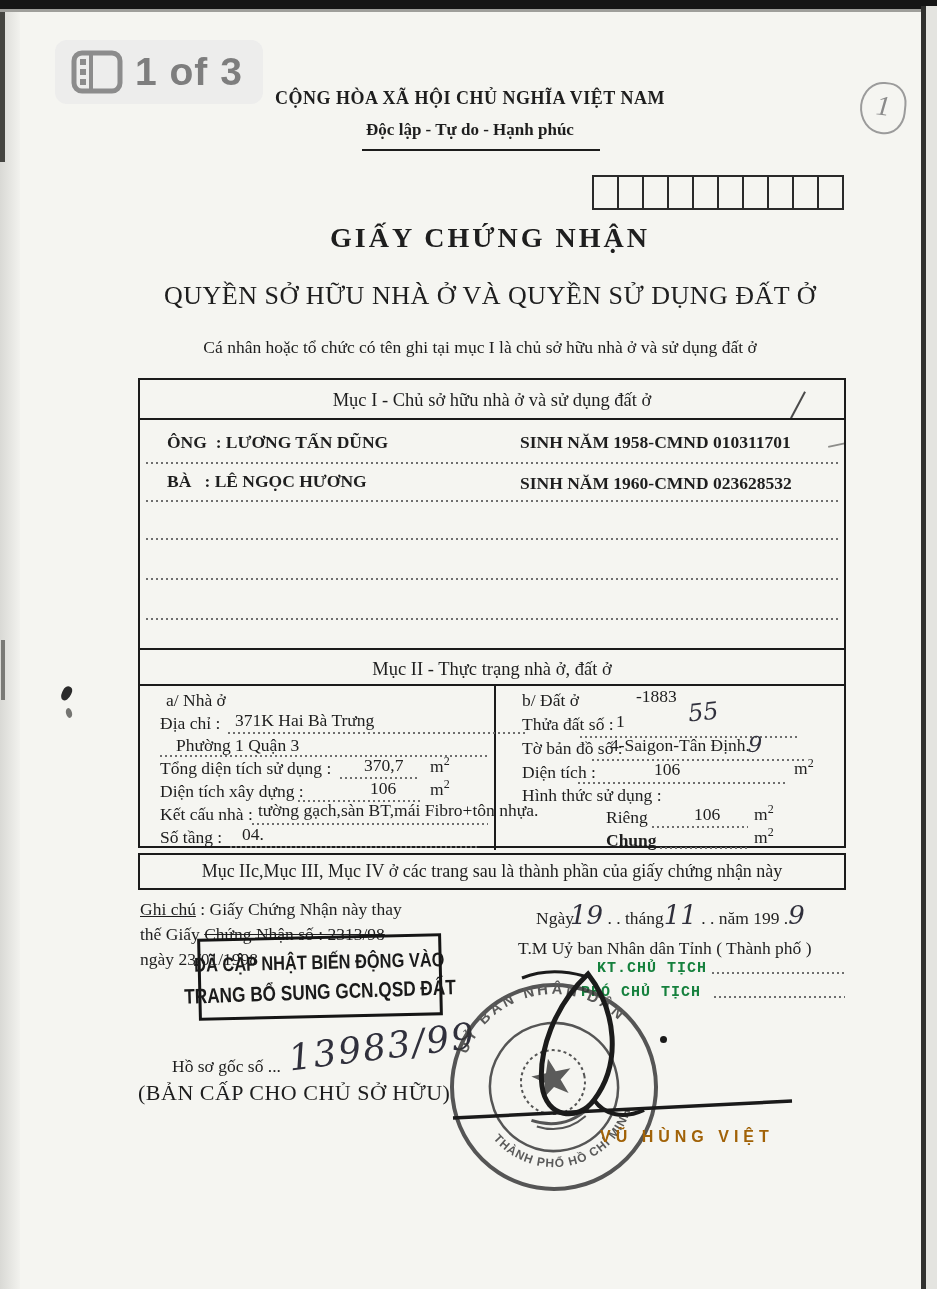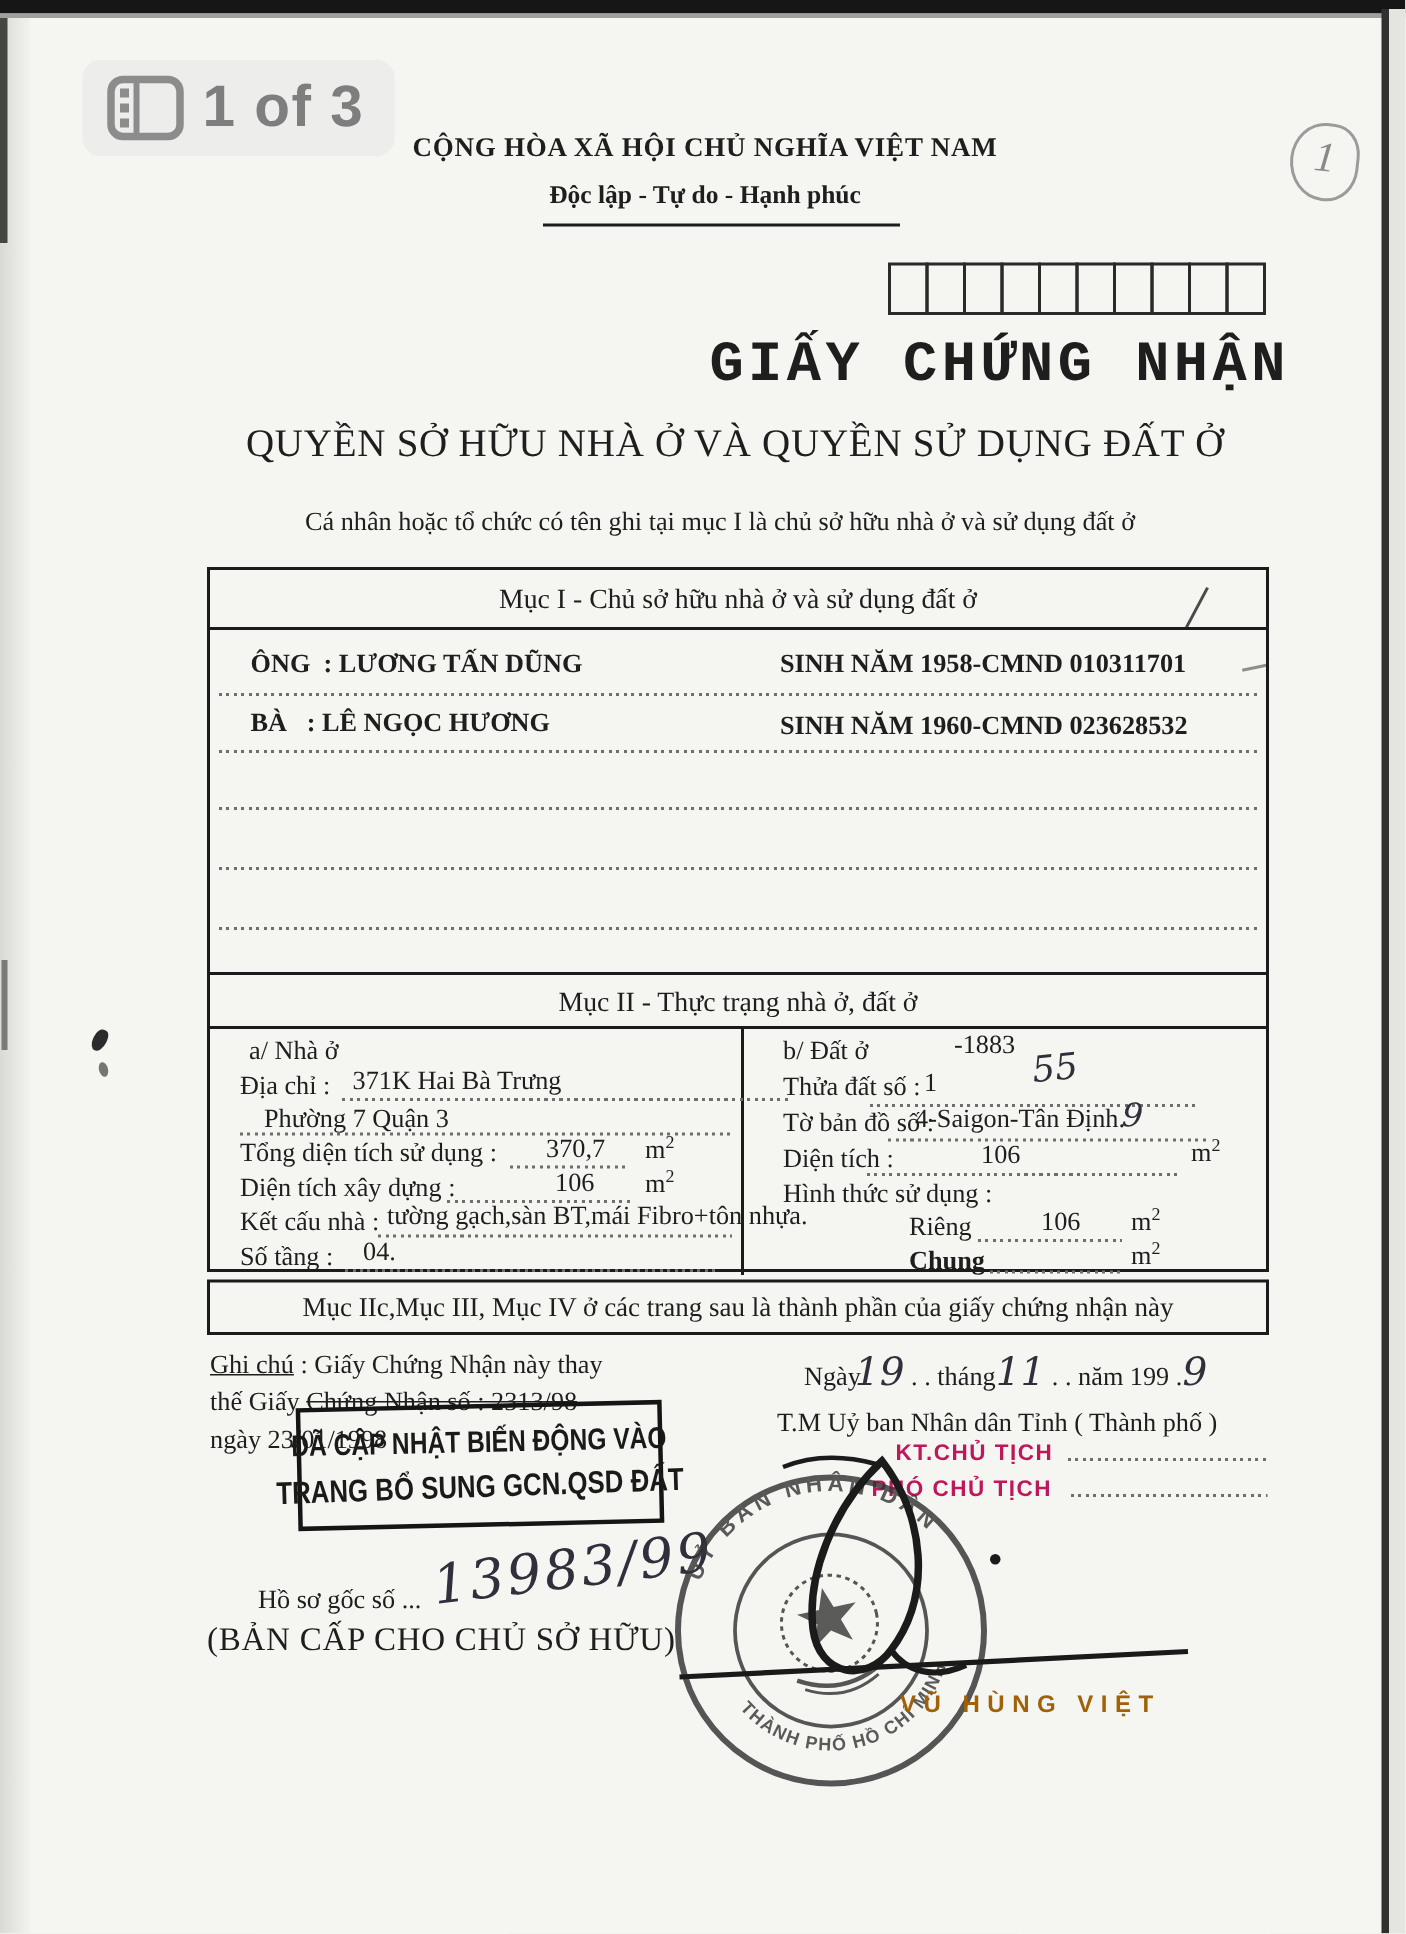--- a/index.html
+++ b/index.html
@@ -31,21 +31,21 @@
         font-style:italic;font-size:28px;text-align:center;line-height:44px;}
 
   
   .h-national{left:110px;top:88px;width:720px;text-align:center;font-size:18px;font-weight:bold;letter-spacing:.5px;}
   .h-motto{left:110px;top:120px;width:720px;text-align:center;font-size:17px;font-weight:bold;}
   .h-underline{left:362px;top:149px;width:238px;height:2px;background:#1c1c1c;}
 
   .serial-row{left:594px;top:175px;display:flex;}
   .serial-cell{width:23px;height:31px;border:2px solid #2a2a2a;margin-left:-2px;background:transparent;}
 
-  .title-main{left:120px;top:222px;width:740px;text-align:right;font-size:38px;font-weight:bold;letter-spacing:3px;font-family:Liberation Mono, monospace;}
+  .title-main{left:120px;top:222px;width:740px;text-align:center;font-size:28px;font-weight:bold;letter-spacing:3px;}
   .title-sub{left:90px;top:281px;width:800px;text-align:center;font-size:26px;letter-spacing:.5px;}
   .intro{left:120px;top:337px;width:720px;text-align:center;font-size:17.5px;}
 
   
   .tbl{left:138px;top:378px;width:708px;height:470px;border:2.3px solid #1b1b1b;box-sizing:border-box;}
   .tbl .band1{position:absolute;left:0;top:0;width:100%;height:40px;line-height:40px;text-align:center;
         font-size:18.5px;border-bottom:2.3px solid #1b1b1b;box-sizing:border-box;}
   .tbl .band2{position:absolute;left:0;top:268px;width:100%;height:38px;line-height:38px;text-align:center;
         font-size:18.5px;border-top:2.3px solid #1b1b1b;border-bottom:2.3px solid #1b1b1b;box-sizing:border-box;}
   .dotline{position:absolute;height:2px;background-image:repeating-linear-gradient(90deg,#6e6e6e 0 2px,transparent 2px 5px);}
@@ -72,21 +72,21 @@
   .stampbox .s1{font-size:20px;transform:scaleX(.82);white-space:nowrap;}
   .stampbox .s2{font-size:21px;transform:scaleX(.82) rotate(-.6deg);white-space:nowrap;}
   .dossier{left:172px;top:1056px;font-size:17.5px;}
   .dossier-hw{left:288px;top:1026px;font-size:36px;transform:rotate(-7deg);letter-spacing:2px;}
   .copynote{left:138px;top:1080px;font-size:22px;letter-spacing:.5px;}
 
   
   .dateline{left:536px;top:900px;font-size:17.5px;white-space:nowrap;}
   .dateline .hw{font-size:26px;}
   .authority{left:518px;top:938px;font-size:17.5px;white-space:nowrap;}
-  .deputy{font-family:Liberation Sans, sans-serif;font-weight:bold;color:#be185d;font-size:15px;letter-spacing:1px;white-space:nowrap;}
+  .deputy{font-family:Liberation Mono, monospace;font-weight:bold;color:#15803d;font-size:15px;letter-spacing:1px;white-space:nowrap;}
   .dep1{left:597px;top:960px;}
   .dep2{left:581px;top:984px;}
   .depdots1{left:712px;top:972px;width:133px;}
   .depdots2{left:714px;top:996px;width:131px;}
   .signer{left:600px;top:1128px;font-family:"Liberation Sans",sans-serif;font-size:16px;letter-spacing:5px;color:#a16207;font-weight:bold;}
   .sigdot{left:660px;top:1036px;width:7px;height:7px;background:#1a1a1a;border-radius:50%;}
 </style>
 </head>
 <body>
 
@@ -159,21 +159,21 @@
     <div class="dotline" style="left:6px;top:198px;width:694px;"></div>
     <div class="dotline" style="left:6px;top:238px;width:694px;"></div>
 
     <div class="band2">Mục II - Thực trạng nhà ở, đất ở</div>
     <div class="divider"></div>
 
     <div class="t-text" style="left:26px;top:310px;">a/ Nhà ở</div>
     <div class="t-text" style="left:20px;top:333px;">Địa chỉ :</div>
     <div class="t-text" style="left:95px;top:330px;">371K Hai Bà Trưng</div>
     <div class="dotline" style="left:88px;top:352px;width:300px;"></div>
-    <div class="t-text" style="left:36px;top:355px;">Phường 7 Quận 3</div>
+    <div class="t-text" style="left:36px;top:355px;">Phường 1 Quận 3</div>
     <div class="dotline" style="left:20px;top:375px;width:330px;"></div>
 
     <div class="t-text" style="left:20px;top:378px;">Tổng diện tích sử dụng :</div>
     <div class="t-text" style="left:224px;top:375px;">370,7</div>
     <div class="dotline" style="left:200px;top:397px;width:80px;"></div>
     <div class="t-text" style="left:290px;top:374px;"><span>m</span><sup>2</sup></div>
 
     <div class="t-text" style="left:20px;top:401px;">Diện tích xây dựng :</div>
     <div class="t-text" style="left:230px;top:398px;">106</div>
     <div class="dotline" style="left:158px;top:420px;width:122px;"></div>

